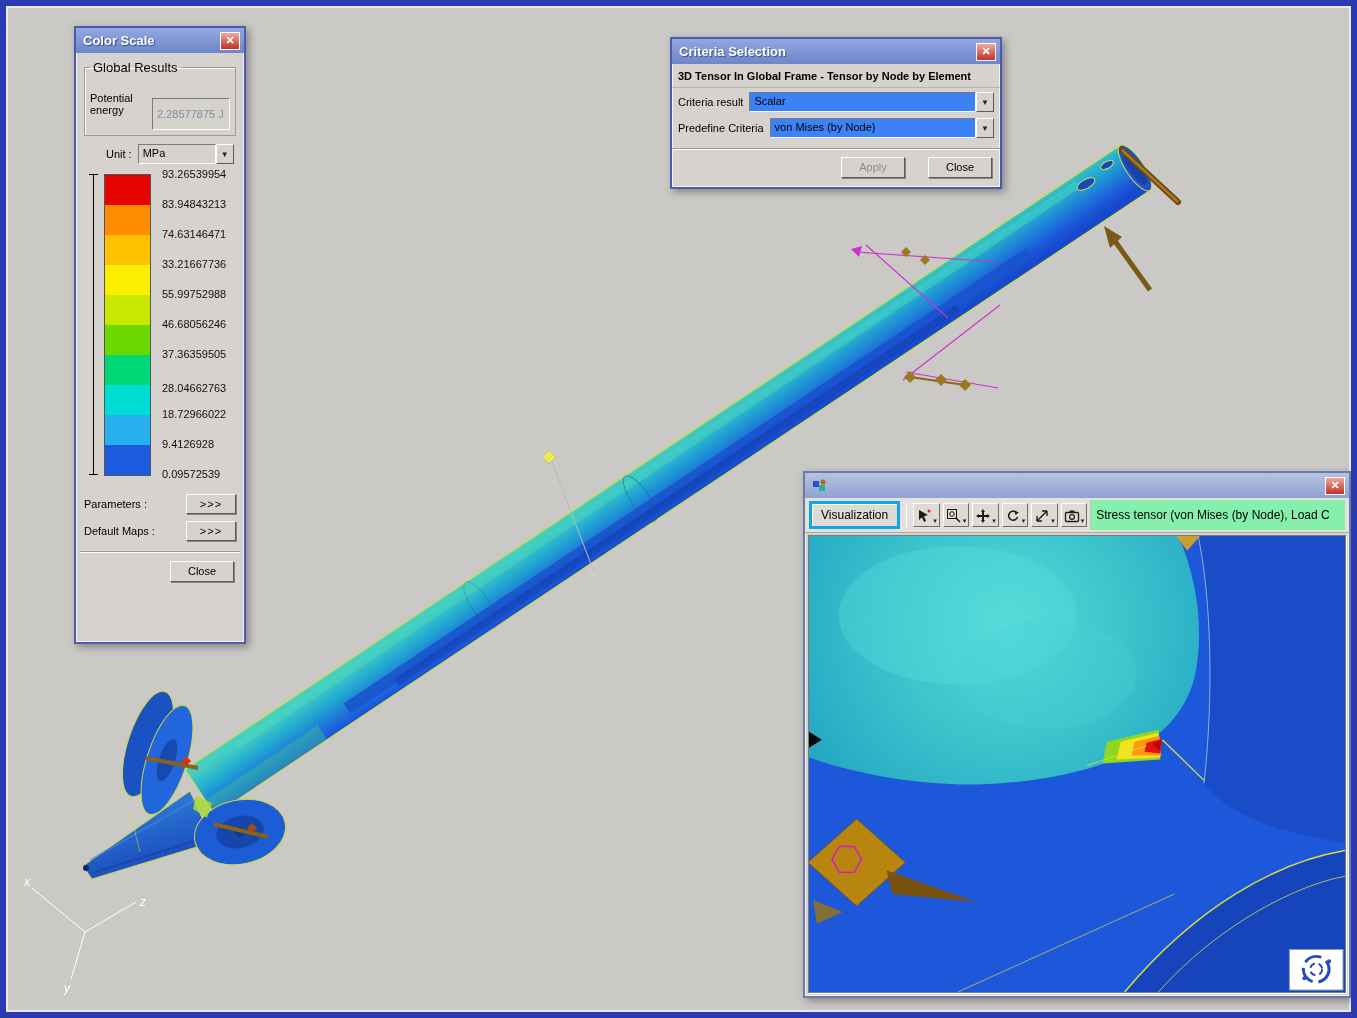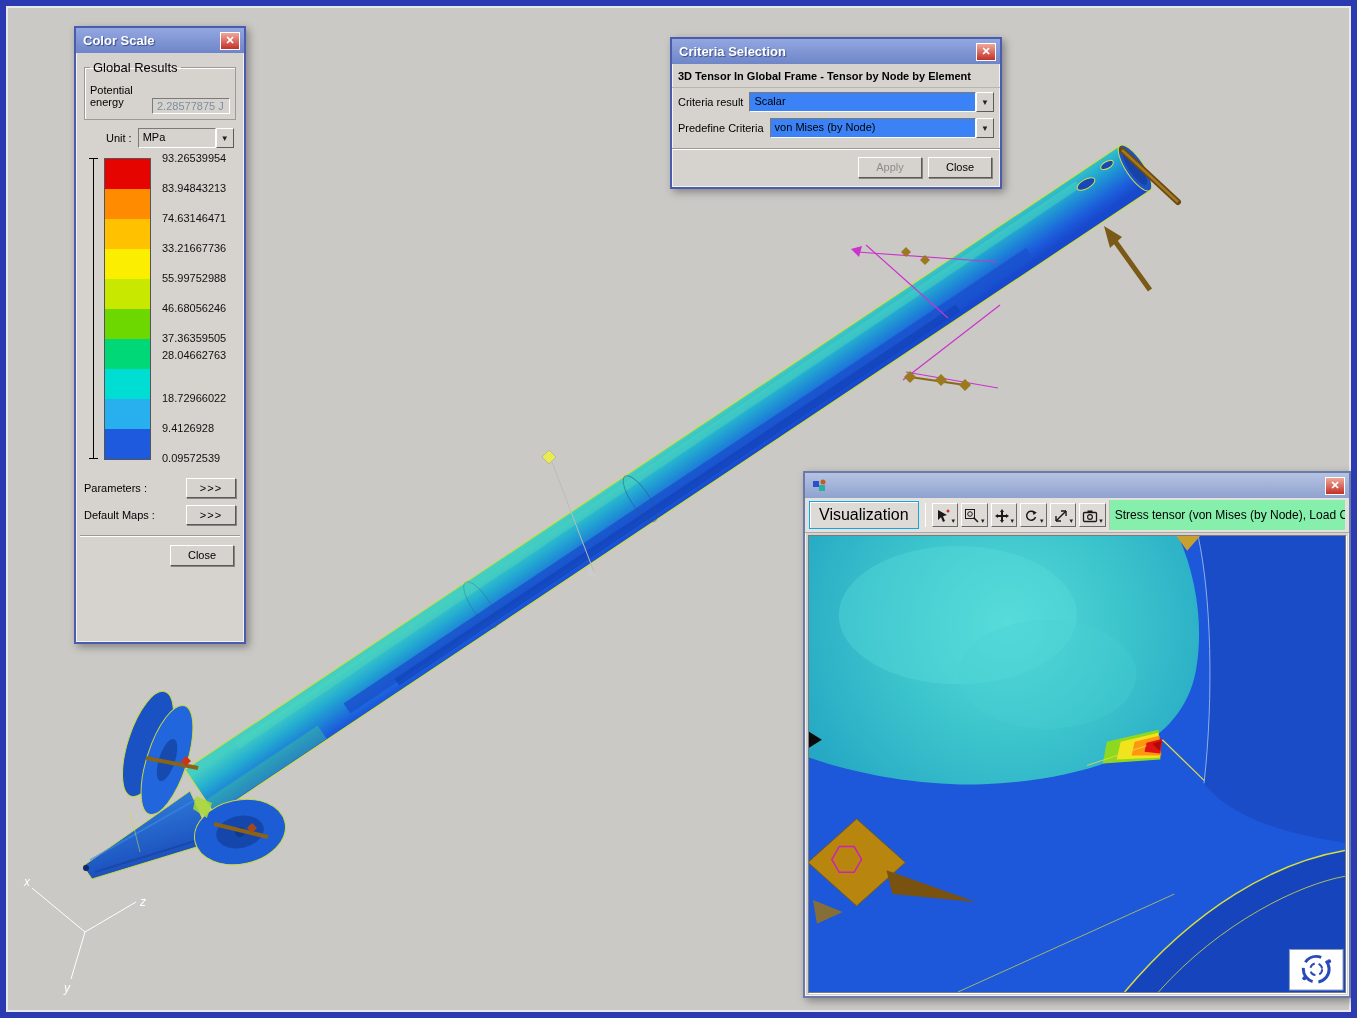--- a/index.html
+++ b/index.html
@@ -31,21 +31,21 @@
   .combo .drop{width:18px;background:#d6d3ce;border:1px solid;border-color:#fff #5a5a5a #5a5a5a #fff;
     display:flex;align-items:center;justify-content:center;font-size:8px;color:#222;}
 
   
   .colorscale{left:68px;top:20px;width:172px;height:618px;}
   .cs-body{padding:7px 8px 6px 8px;font-size:11px;}
   fieldset.group{border:1px solid #9a9a9a;box-shadow:inset 1px 1px 0 #fff;margin:0 0 8px 0;
     padding:3px 5px 5px 5px;}
   fieldset.group legend{font-size:13px;padding:0 3px;}
   .perow{display:flex;align-items:center;gap:5px;}
-  .pevalue{color:#7d8ea0;background:#d6d3ce;padding:1px 4px;min-width:78px;margin-top:20px;}
+  .pevalue{color:#7d8ea0;background:#d6d3ce;padding:9px 4px;min-width:78px;margin-top:20px;}
   .unitrow{display:flex;align-items:center;gap:6px;margin:8px 0 10px 22px;}
   .unitrow .combo{width:96px;}
   .scalewrap{position:relative;height:306px;margin:6px 0 14px 0;}
   .axisline{position:absolute;left:5px;top:0;width:9px;height:301px;
     border-top:1px solid #000;border-bottom:1px solid #000;}
   .axisline::before{content:"";position:absolute;left:4px;top:0;bottom:0;width:1px;background:#000;}
   .bands{position:absolute;left:20px;top:0;width:47px;border:1px solid #555;}
   .band{height:30px;width:100%;}
   .labels{position:absolute;left:78px;top:0;width:110px;height:100%;}
   .scale-label{position:absolute;font-size:11px;color:#111;white-space:nowrap;}
@@ -57,30 +57,30 @@
   .sep{border-top:1px solid #9a9a9a;border-bottom:1px solid #fff;margin:10px -4px 8px -4px;}
   .closerow{text-align:right;padding-right:2px;}
   .closerow .btn{width:64px;}
 
   
   .criteria{left:664px;top:31px;width:332px;height:152px;}
   .cr-header{font-size:11px;font-weight:bold;padding:6px 2px 5px 6px;border-bottom:1px solid #b8b6b0;
     white-space:nowrap;overflow:hidden;}
   .cr-row{display:flex;align-items:center;gap:6px;padding:4px 6px 2px 6px;font-size:11px;}
   .cr-row .combo{flex:1;}
-  .cr-btnrow{display:flex;justify-content:flex-end;gap:6px;padding:8px 8px 0 8px;margin-top:8px;
+  .cr-btnrow{display:flex;justify-content:flex-end;gap:23px;padding:8px 8px 0 8px;margin-top:8px;
     border-top:1px solid #9a9a9a;box-shadow:0 1px 0 #fff inset;}
   .cr-btnrow .btn{width:64px;}
 
   
   .vis{left:797px;top:465px;width:548px;height:527px;border-color:#6a7ba8;z-index:15;}
   .vis .titlebar{background:linear-gradient(to bottom,#b6c2e2,#8fa3cf);}
   .toolbar{height:35px;display:flex;align-items:center;gap:3px;padding:0 4px;background:#e4e1dc;
     border-bottom:1px solid #aaa;}
-  .tab{font-size:16px;color:#000;background:#dedbd6;border:1px solid #0ea5e9;
+  .tab{font-size:12px;color:#000;background:#dedbd6;border:3px solid #0ea5e9;
     box-shadow:inset 1px 1px 0 #fff;padding:4px 9px;white-space:nowrap;}
   .tsep{width:1px;height:24px;background:#9a9a9a;border-right:1px solid #fff;margin:0 3px;}
   .tbtn{display:flex;align-items:flex-end;gap:1px;background:#dedbd6;border:1px solid;
     border-color:#fff #6a6a6a #6a6a6a #fff;padding:2px 2px;height:24px;}
   .tbtn .dd{font-size:7px;line-height:7px;color:#222;}
   .statusstrip{flex:1;align-self:stretch;display:flex;align-items:center;background:#86efac;
     border-left:1px solid #c2c0ba;margin:2px 0;padding:0 5px;font-size:12px;color:#000;
     white-space:nowrap;overflow:hidden;}
   .viscontent{position:absolute;left:3px;right:3px;top:62px;bottom:3px;
     border:1px solid #7a7a7a;box-shadow:1px 1px 0 #fff;background:#1b55d8;overflow:hidden;}
@@ -211,21 +211,21 @@
             <div class="band" style="background: rgb(30, 90, 222);"></div>
           </div>
         <div class="labels">
             <div class="scale-label" style="top: -6px;">93.26539954</div>
             <div class="scale-label" style="top: 24px;">83.94843213</div>
             <div class="scale-label" style="top: 54px;">74.63146471</div>
             <div class="scale-label" style="top: 84px;">33.21667736</div>
             <div class="scale-label" style="top: 114px;">55.99752988</div>
             <div class="scale-label" style="top: 144px;">46.68056246</div>
             <div class="scale-label" style="top: 174px;">37.36359505</div>
-            <div class="scale-label" style="top: 191px;">28.04662763</div>
+            <div class="scale-label" style="top: 208px;">28.04662763</div>
             <div class="scale-label" style="top: 234px;">18.72966022</div>
             <div class="scale-label" style="top: 264px;">9.4126928</div>
             <div class="scale-label" style="top: 294px;">0.09572539</div>
           </div>
       </div>
       <div class="paramrow">
         <span>Parameters :</span>
         <button class="btn more">&gt;&gt;&gt;</button>
       </div>
       <div class="paramrow">

